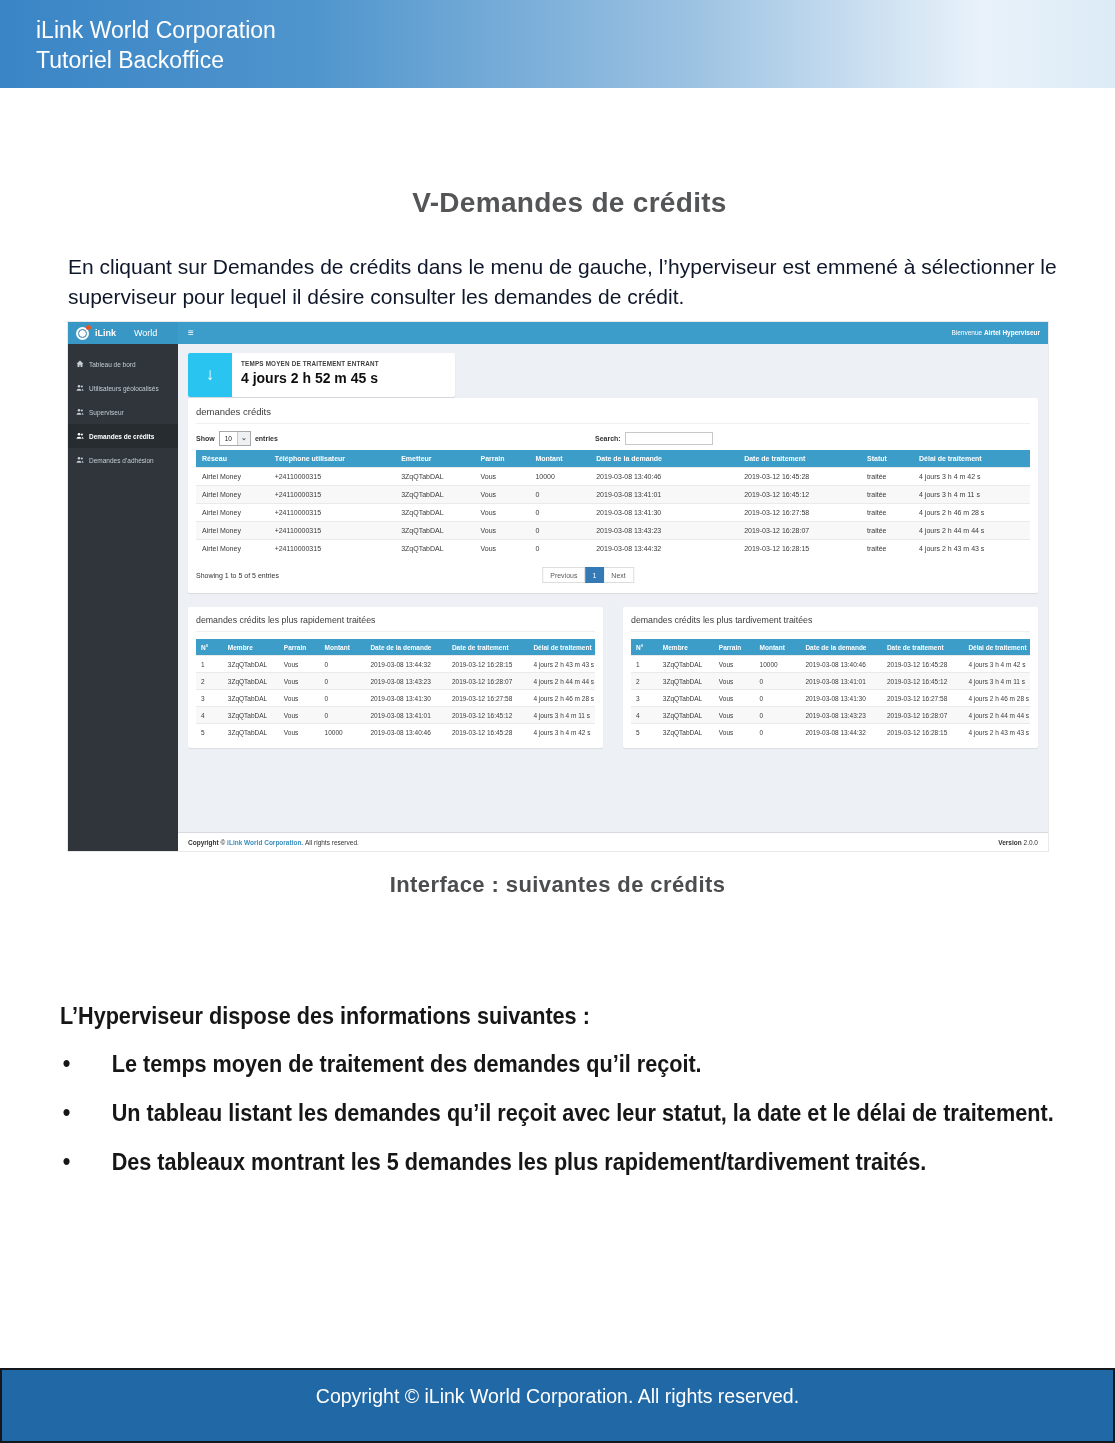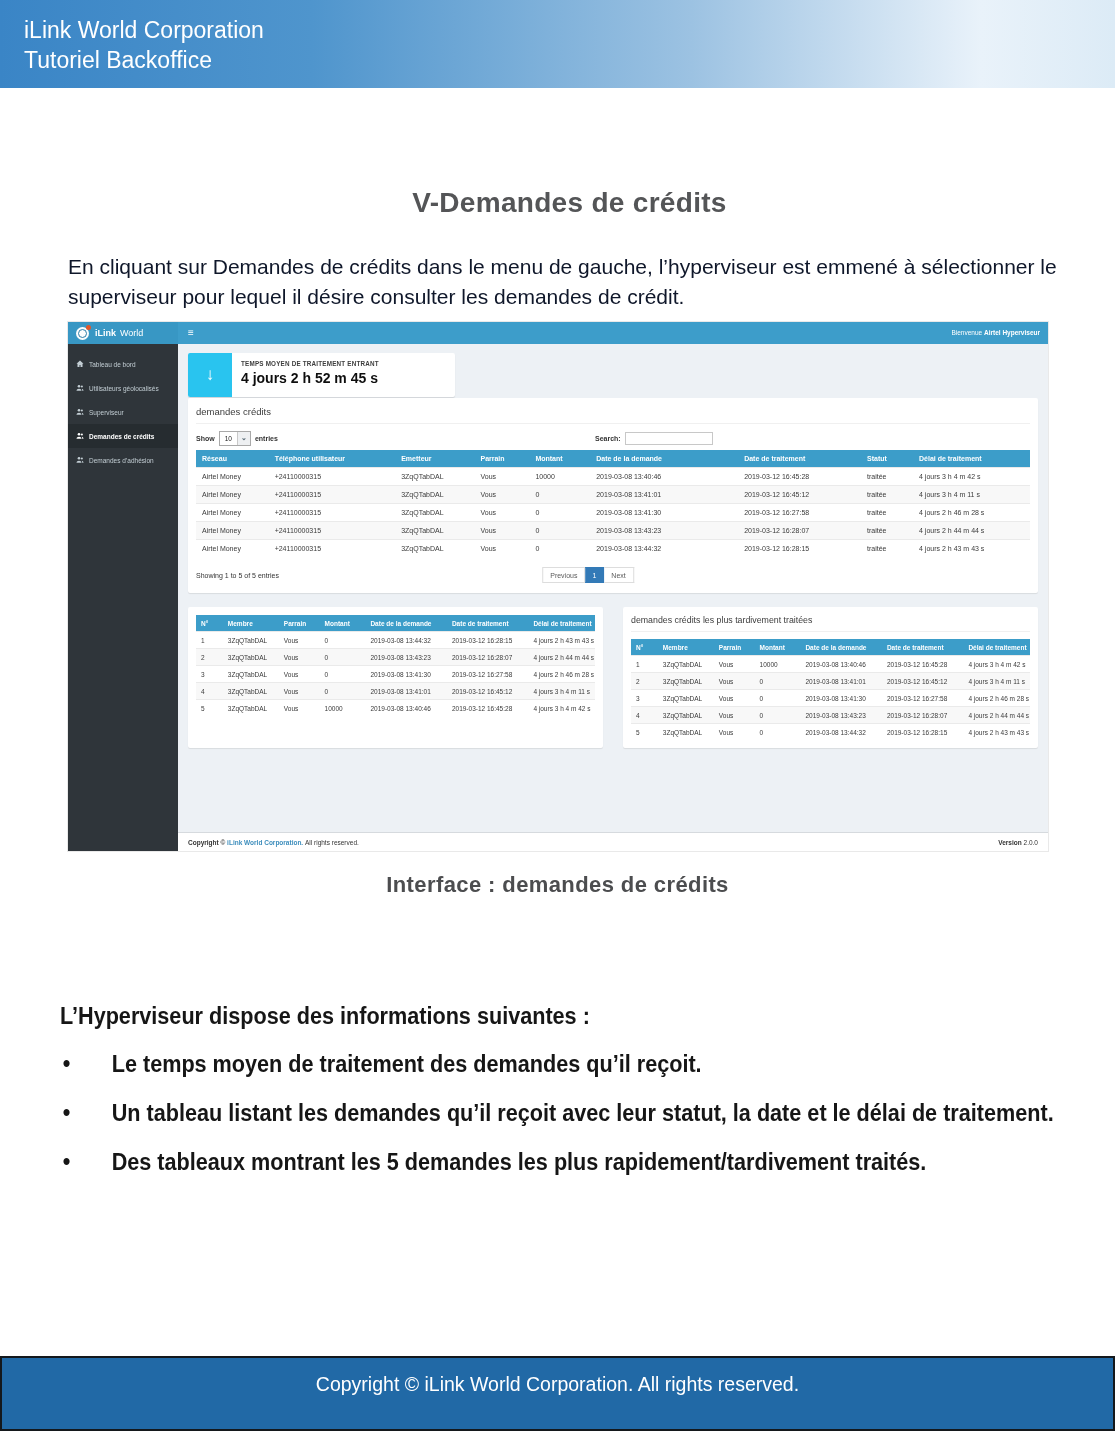--- a/index.html
+++ b/index.html
@@ -2,50 +2,50 @@
 <html><head>
 <meta charset="utf-8">
 <style>
   html,body{margin:0;padding:0;background:#fff;}
   body{width:1115px;height:1443px;position:relative;overflow:hidden;
        font-family:"Liberation Sans",sans-serif;}
 
   
   .page-header{position:absolute;top:0;left:0;width:1115px;height:88px;
     background:linear-gradient(to right,#3a85c6 0%,#4f95cd 28%,#9cc2e2 62%,#e9f2fa 88%,#dcebf6 100%);
-    color:#fff;padding:16px 0 0 24px;box-sizing:border-box;}
+    color:#fff;padding:16px 0 0 36px;box-sizing:border-box;}
   .page-header .h1{font-size:23px;line-height:1.3;}
   .page-header .h2{font-size:23px;line-height:1.3;}
   .doc-title{position:absolute;top:168px;left:0;width:1115px;text-align:center;
     font-size:28px;font-weight:bold;color:#545557;letter-spacing:.3px;padding-left:12px;}
   .intro{position:absolute;top:228px;left:68px;width:992px;font-size:21px;
     line-height:1.45;color:#0f172a;margin-top:24px;}
   .caption{position:absolute;top:872px;left:0;width:1115px;text-align:center;
     font-size:22px;font-weight:bold;color:#4c4d4f;letter-spacing:.4px;}
   .info-block{position:absolute;top:1003px;left:60px;width:1120px;
     transform:scaleX(.94);transform-origin:0 0;color:#161616;font-weight:bold;}
   .info-heading{font-size:23px;margin:0 0 21px 0;}
   .bullet{display:flex;font-size:23px;margin-bottom:22px;}
   .bullet .dot{width:52px;padding-left:3px;flex:none;}
-  .page-footer{position:absolute;left:0;bottom:12px;width:1115px;height:75px;
+  .page-footer{position:absolute;left:0;bottom:0;width:1115px;height:75px;
     background:#2169a6;border:2px solid #14181c;box-sizing:border-box;
     display:flex;justify-content:center;padding-top:15px;color:#fff;font-size:19.5px;}
 
   
   .shot{position:absolute;top:322px;left:68px;width:980px;height:529px;
     background:#edf1f5;box-shadow:0 0 0 1px #e9e9e9;font-family:"Liberation Sans",sans-serif;}
   .app-navbar{height:22px;display:flex;background:#3d9dca;color:#fff;}
   .brand{width:110px;background:#3897c4;display:flex;align-items:center;gap:6px;
     padding-left:8px;box-sizing:border-box;flex:none;}
   .logo{width:13px;height:13px;background:#fdfdfd;border-radius:50%;position:relative;flex:none;}
   .logo::before{content:'';position:absolute;inset:2px;border:1.5px solid #2e7ea8;border-radius:50%;}
   .logo::after{content:'';position:absolute;top:-2px;right:-2px;width:5px;height:5px;
     background:#e1572a;border-radius:50%;}
   .brand-text{font-size:9px;white-space:nowrap;}
-  .brand-text b{margin-right:4px;}
+  .brand-text b{margin-right:18px;}
   .hamburger{padding:0 10px;font-size:10px;line-height:22px;cursor:pointer;}
   .welcome{margin-left:auto;padding-right:8px;font-size:6.5px;line-height:22px;}
   .app-body{display:flex;height:507px;}
   .sidebar{width:110px;background:#2f353a;padding-top:8px;box-sizing:border-box;flex:none;}
   .side-item{display:flex;align-items:center;gap:5px;padding:8px 8px;font-size:6.5px;
     color:#c3ced4;cursor:pointer;}
   .side-item.active{background:#262c30;color:#fff;font-weight:bold;}
   .side-item svg{width:8px;height:8px;fill:currentColor;display:block;flex:none;}
   .content{flex:1;position:relative;padding:9px 10px 26px;box-sizing:border-box;}
 
@@ -273,20 +273,21 @@
           <nav class="pagination">
             <span class="page-btn">Previous</span>
             <span class="page-btn active">1</span>
             <span class="page-btn">Next</span>
           </nav>
         </div>
       </section>
 
       <div class="bottom-row">
         <section class="panel small-panel">
+          <div class="panel-title">demandes crédits les plus rapidement traitées</div>
           <table class="data-table small-table">
             <thead>
                 <tr>
                   <th>N°</th>
                   <th>Membre</th>
                   <th>Parrain</th>
                   <th>Montant</th>
                   <th>Date de la demande</th>
                   <th>Date de traitement</th>
                   <th>Délai de traitement</th>
@@ -407,21 +408,21 @@
       </div>
 
       <footer class="app-footer">
         <span><b>Copyright ©</b>&nbsp;<b class="company">iLink World Corporation.</b>&nbsp;<span>All rights reserved.</span></span>
         <span class="right"><b>Version</b>&nbsp;<span>2.0.0</span></span>
       </footer>
     </main>
   </div>
 </section>
 
-<div class="caption">Interface : demandes de crédits</div>
+<div class="caption">Interface : suivantes de crédits</div>
 
 <div class="info-block">
   <p class="info-heading">L’Hyperviseur dispose des informations suivantes :</p>
   <div class="bullet">
     <span class="dot">•</span>
     <span>Le temps moyen de traitement des demandes qu’il reçoit.</span>
   </div>
   <div class="bullet">
     <span class="dot">•</span>
     <span>Un tableau listant les demandes qu’il reçoit avec leur statut, la date et le délai de traitement.</span>

